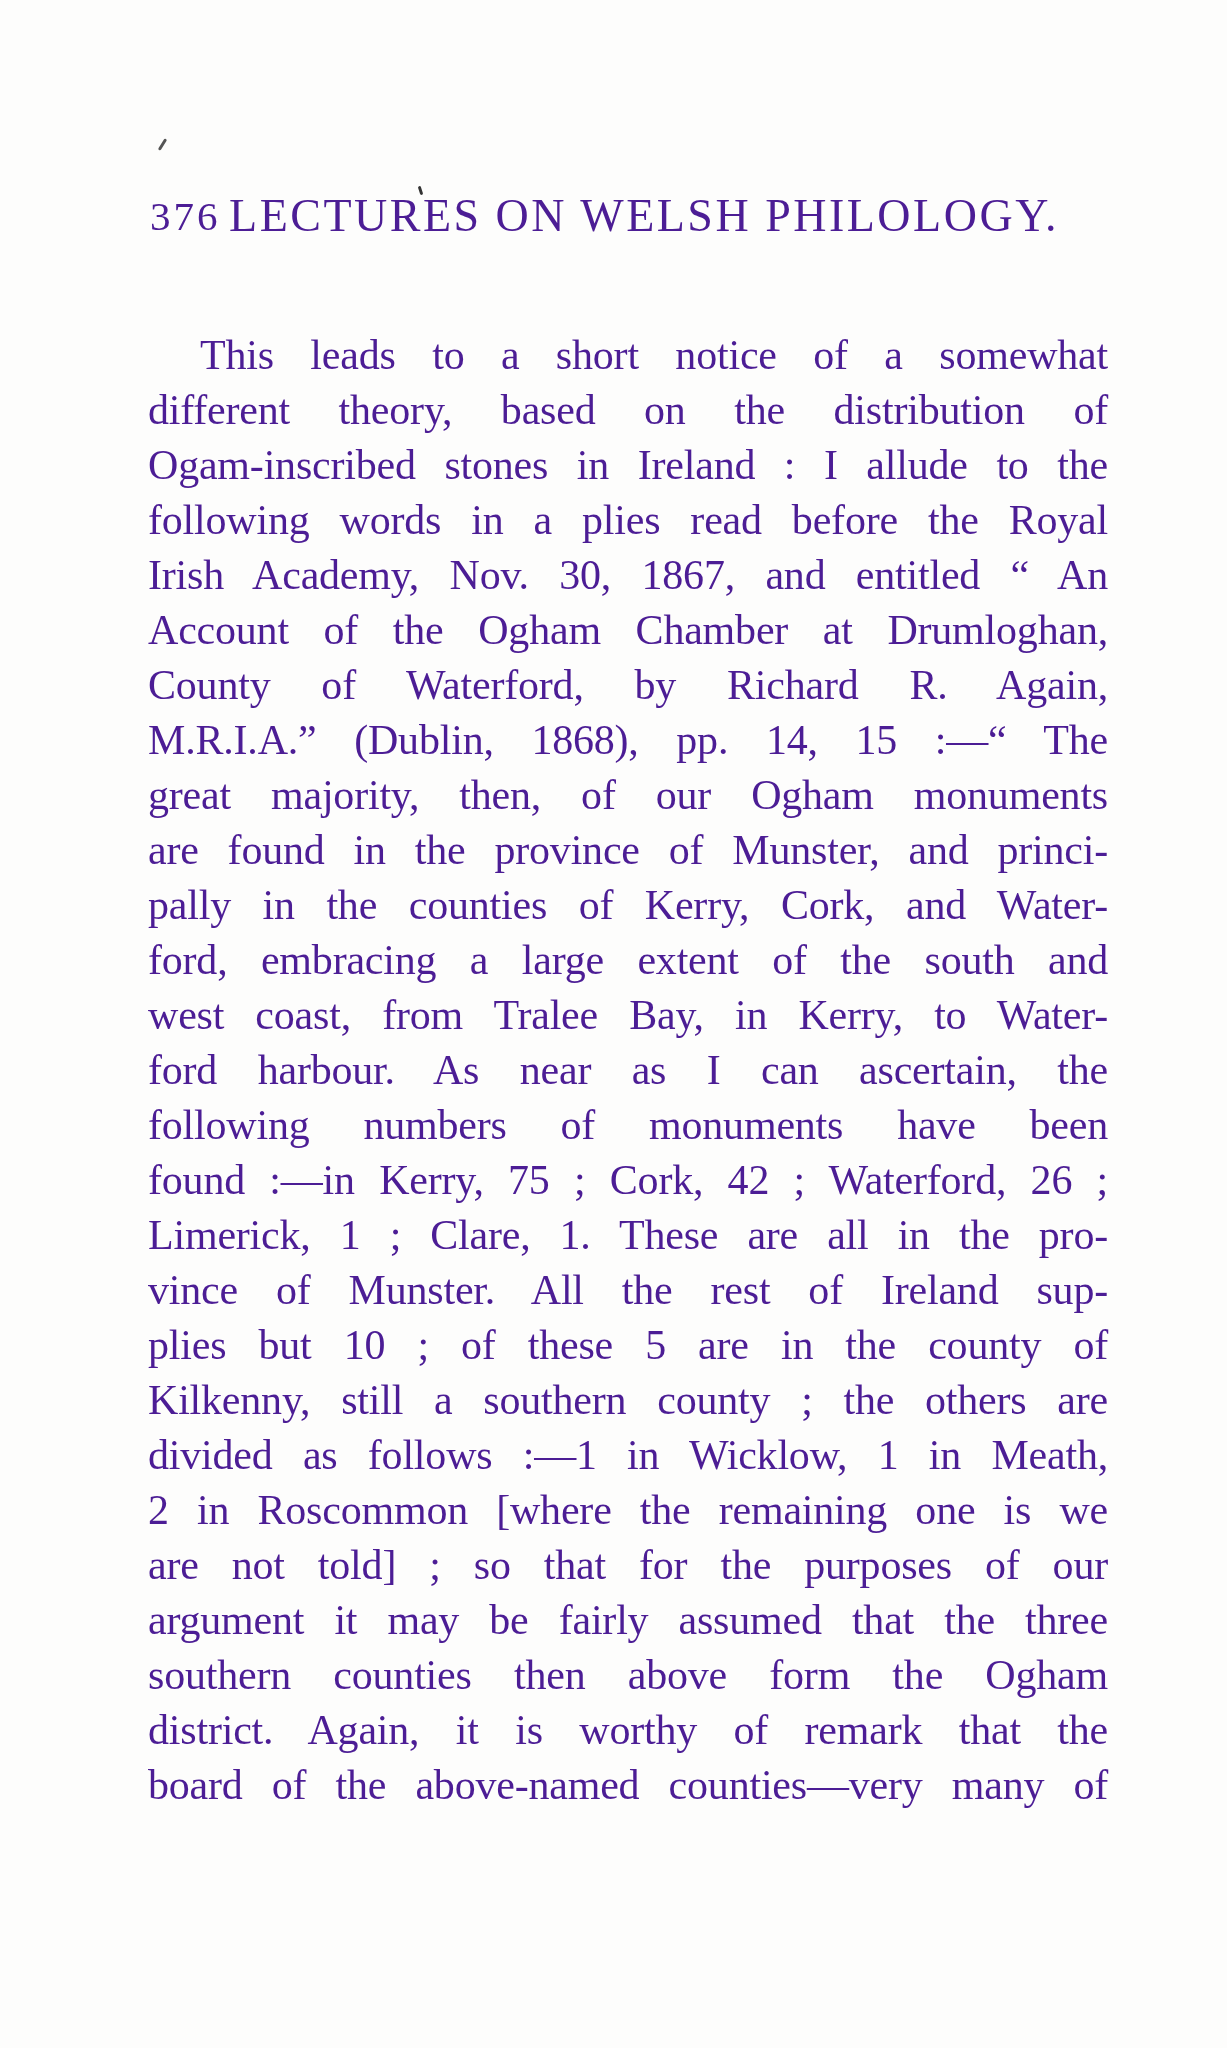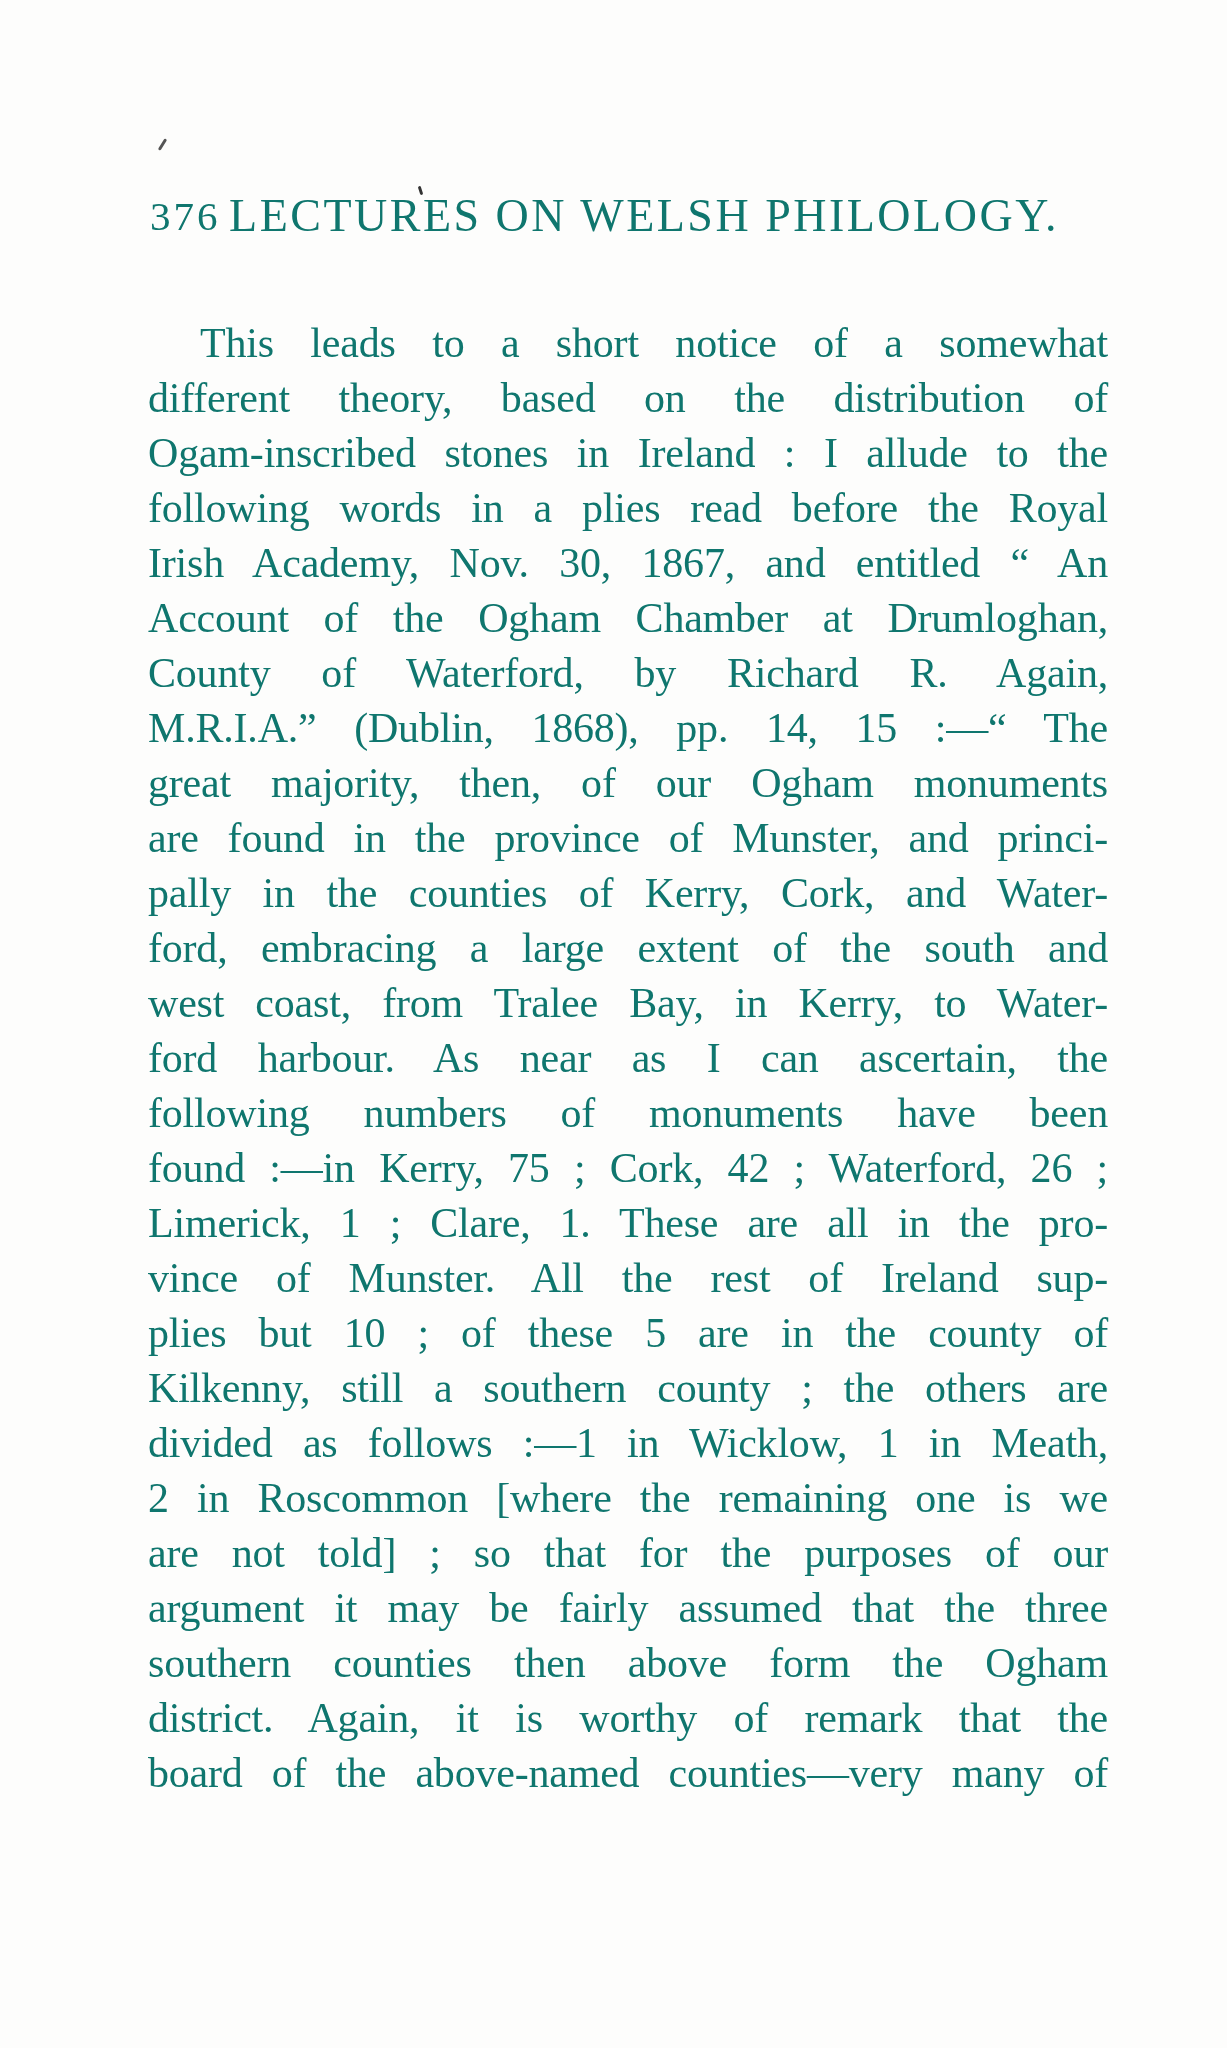--- a/index.html
+++ b/index.html
@@ -7,21 +7,21 @@
     padding: 0;
     background: #ffffff;
   }
   .page {
     position: relative;
     width: 1227px;
     height: 2048px;
     background: #fdfdfc;
     overflow: hidden;
     font-family: "Liberation Serif", serif;
-    color: #0f766e;
+    color: #4c1d95;
   }
   
   .speck {
     position: absolute;
     background: #4a4a4a;
     border-radius: 2px;
   }
   .speck-1 {
     left: 161px;
     top: 138px;
@@ -74,20 +74,21 @@
   }
   .text-line {
     text-align: justify;
     text-align-last: justify;
     -moz-text-align-last: justify;
     white-space: normal;
     height: 55px;
   }
   .text-line:first-of-type {
     text-indent: 52px;
+    margin-top: 12px;
   }
 </style>
 </head>
 <body>
 
 <div class="page">
 
   <span class="speck speck-1"></span>
   <span class="speck speck-2"></span>
 

